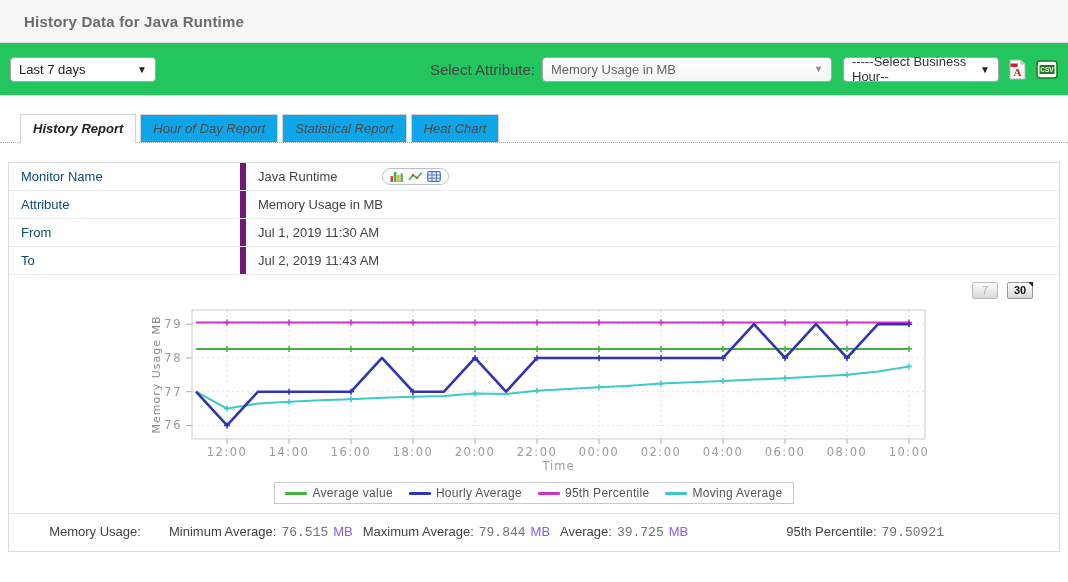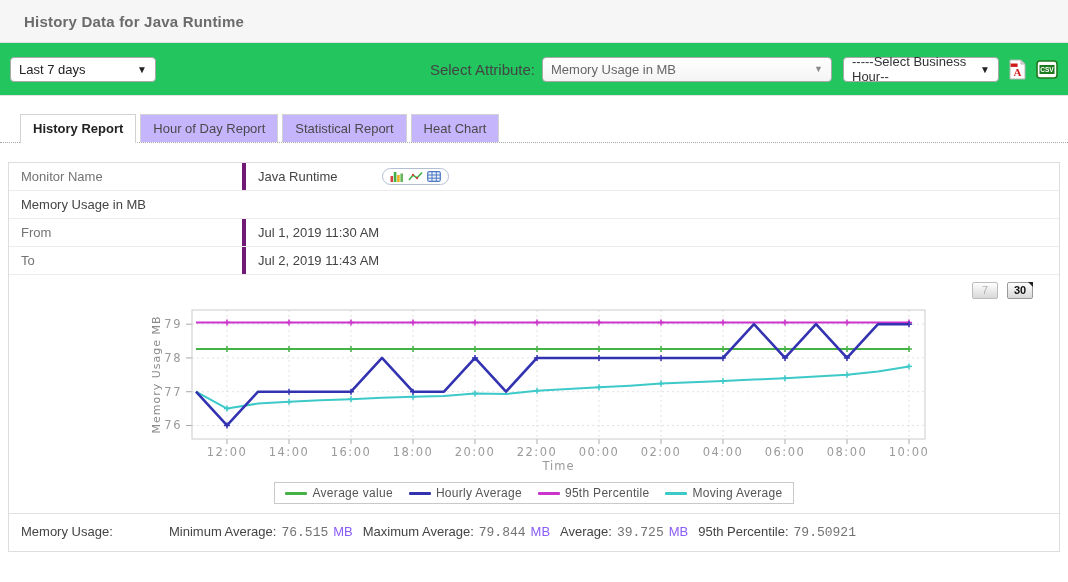--- a/index.html
+++ b/index.html
@@ -21,32 +21,32 @@
   .caret-dark { font-size:10px; color:#222; }
   .caret-gray { font-size:9px; color:#8a8a8a; }
   .toolbar .spacer { flex:1; }
   .attr-label { font-size:15px; color:#444; margin-right:7px; }
   .select-attr { width:290px; color:#666; background:linear-gradient(#ffffff,#f4f4f4); }
   .select-bh { width:156px; margin-left:11px; color:#333; }
   .export-icon { margin-left:9px; cursor:pointer; display:inline-flex; }
 
   
   .tabs-wrap { margin-top:18px; padding-left:20px; border-bottom:1px dotted #a8a8a8;
-               display:flex; align-items:center; }
-  .tab { border:1px solid #d2d2d2; border-bottom:none; background:#c4b5fd; color:#4a4a4a;
+               display:flex; align-items:center;font-style:italic; }
+  .tab { border:1px solid #d2d2d2; border-bottom:none; background:#0ea5e9; color:#4a4a4a;
          font-size:13px; padding:6px 12px 6px; margin-right:4px; cursor:pointer; white-space:nowrap; }
   .tab.active { background:#fff; color:#222; font-weight:bold; margin-bottom:-1px; padding-bottom:7px; }
 
   
   .panel { margin:19px 8px 0 8px; border:1px solid #ddd; background:#fff; }
   .panel-title { padding:8px 12px; font-size:13px; font-weight:bold; color:#333;
                  background:#fbfbfb; border-bottom:1px solid #e4e4e4; }
   .info-row { display:flex; align-items:stretch; height:28px; border-bottom:1px solid #ececec; font-size:13px; }
-  .info-label { width:237px; color:#737373; padding-left:12px; display:flex; align-items:center;
-                border-right:4px solid #701a75; }
+  .info-label { width:237px; color:#0c4a6e; padding-left:12px; display:flex; align-items:center;
+                border-right:6px solid #701a75; }
   .info-value { color:#444; padding-left:12px; display:flex; align-items:center;gap:33px; }
 
   .mini-chart-pill { display:inline-flex; align-items:center; gap:4px; margin-left:12px;
                      border:1px solid #b4c0d2; border-radius:9px; padding:2px 7px; background:#fff; cursor:pointer; }
 
   
   .range-row { display:flex; justify-content:flex-end; gap:9px; padding:7px 26px 4px 0; }
   .range-btn { position:relative; width:26px; height:17px; font-size:11px; line-height:15px;
                text-align:center; border:1px solid #9a9a9a; border-radius:2px;
                background:linear-gradient(#fefefe,#d8d8d8); color:#111; font-weight:bold; cursor:pointer; }
@@ -58,26 +58,26 @@
   .chart-area { position:relative; height:174px; }
   .chart-area svg { display:block; }
 
   .legend { width:fit-content; margin:5px auto 0; border:1px solid #c9c9c9; background:#fff;
             display:flex; align-items:center; gap:16px; padding:3px 10px; }
   .legend-item { display:flex; align-items:center; gap:5px; font-size:12px; color:#555; letter-spacing:.3px; }
   .legend-dash { width:22px; height:3px; border-radius:1px; }
 
   
   .summary { border-top:1px solid #e2e2e2; margin-top:9px; padding:10px 12px 11px;
-             display:flex; align-items:baseline; font-size:13px; color:#444; }
+             display:flex; align-items:baseline; font-size:13px; color:#444;text-align:center; }
   .summary .prefix { width:148px; }
   .summary .item { margin-right:10px; }
   .summary .item .val { color:#737373; margin-left:5px;font-family:Liberation Mono, monospace; }
   .summary .item .unit { color:#8b5cf6; margin-left:5px; }
-  .summary .item.percentile { }
+  .summary .item.percentile { margin-left:88px; }
 </style>
 </head>
 <body>
 
 <div class="page-header">
   <h1>History Data for Java Runtime</h1>
 </div>
 
 <div class="toolbar">
   <div class="select-box select-period">
@@ -140,20 +140,21 @@
           <rect x="0.7" y="0.7" width="12.6" height="9.6" rx="1.5" fill="#eaf1fb" stroke="#4a78c2" stroke-width="1.2"></rect>
           <line x1="0.7" y1="4" x2="13.3" y2="4" stroke="#4a78c2"></line>
           <line x1="0.7" y1="7.2" x2="13.3" y2="7.2" stroke="#4a78c2"></line>
           <line x1="5" y1="0.7" x2="5" y2="10.3" stroke="#4a78c2"></line>
           <line x1="9.3" y1="0.7" x2="9.3" y2="10.3" stroke="#4a78c2"></line>
         </svg>
       </span>
     </div>
   </div>
   <div class="info-row">
+    <div class="info-label">Attribute</div>
     <div class="info-value">Memory Usage in MB</div>
   </div>
   <div class="info-row">
     <div class="info-label">From</div>
     <div class="info-value">Jul 1, 2019 11:30 AM</div>
   </div>
   <div class="info-row">
     <div class="info-label">To</div>
     <div class="info-value">Jul 2, 2019 11:43 AM</div>
   </div>

